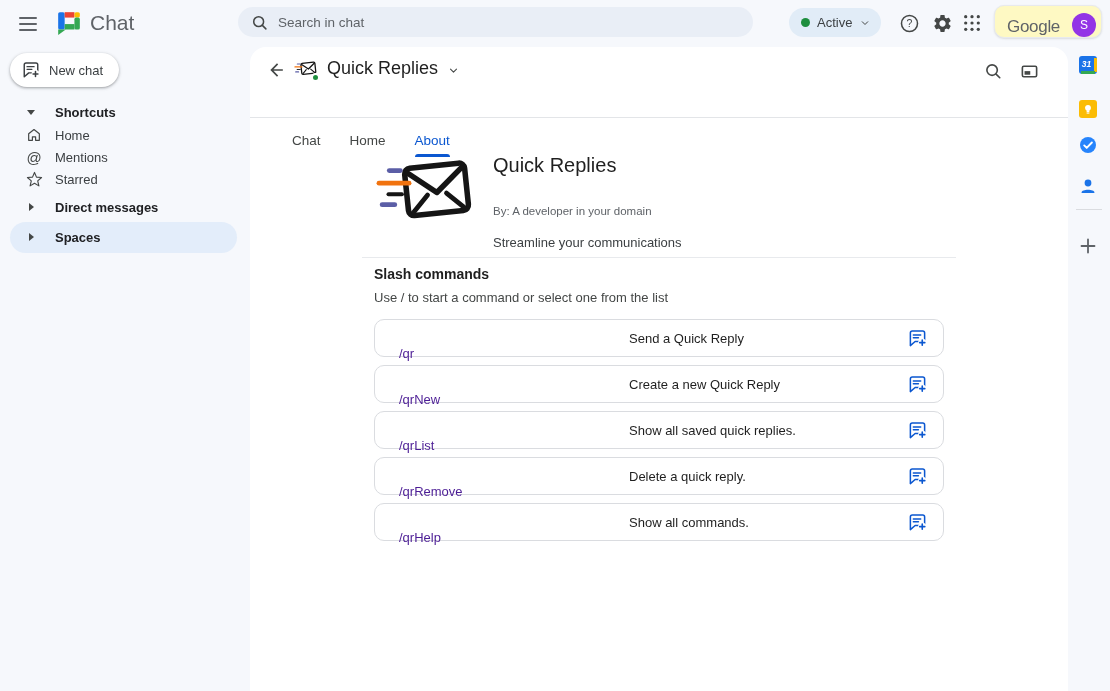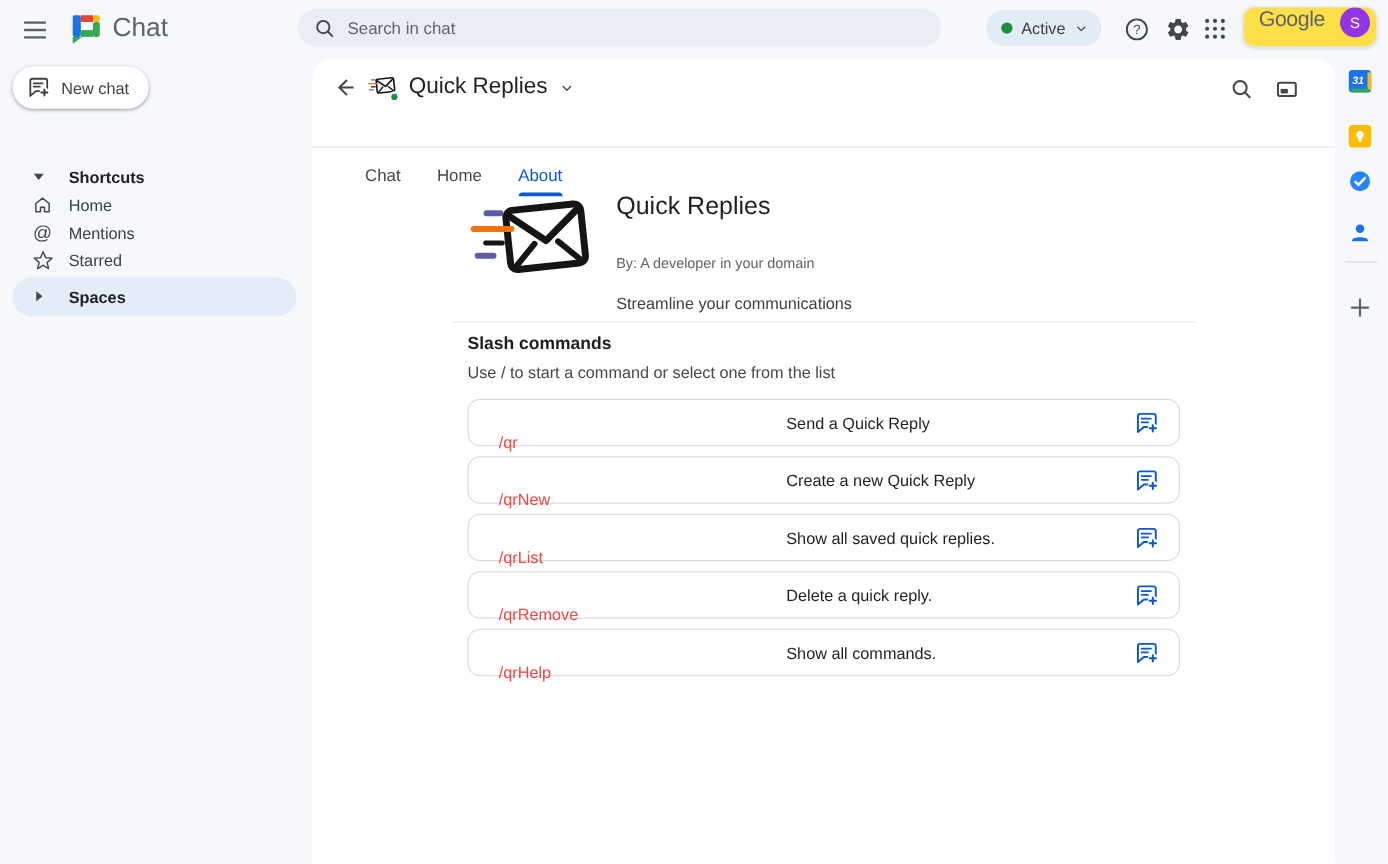--- a/index.html
+++ b/index.html
@@ -12,28 +12,28 @@
   .hamburger { position:absolute; left:16px; top:12px; width:24px; height:24px; display:flex; align-items:center; justify-content:center; cursor:pointer; }
   .product-logo { position:absolute; left:56px; top:10px; width:26px; height:26px; }
   .product-name { position:absolute; left:90px; top:11px; font-size:21px; color:#5f6368; }
   .searchbar { position:absolute; left:238px; top:7px; width:515px; height:30px; background:#e9eef6; border-radius:15px; display:flex; align-items:center; padding-left:13px; }
   .searchbar input { border:none; outline:none; background:transparent; font-size:13.5px; color:#1f1f1f; margin-left:10px; width:420px; font-family:inherit; }
   .searchbar input::placeholder { color:#5f6368; opacity:1; }
   .status-pill { position:absolute; left:789px; top:8px; height:29px; padding:0 10px 0 12px; background:#e1ecf7; border-radius:15px; display:flex; align-items:center; gap:7px; cursor:pointer; }
   .status-dot { width:9px; height:9px; border-radius:50%; background:#1e8e3e; }
   .status-label { font-size:13px; color:#3c4043; }
   .tb-icon { position:absolute; top:11px; width:24px; height:24px; display:flex; align-items:center; justify-content:center; color:#444746; cursor:pointer; }
-  .profile-chip { position:absolute; left:994px; top:5px; width:108px; height:33px; background:#fde047; border:1px solid #e8eaed; box-shadow:0 1px 2px rgba(60,64,67,.15); border-radius:10px; display:flex; align-items:flex-start; justify-content:space-between; padding:0 5px 0 12px; cursor:pointer; }
+  .profile-chip { position:absolute; left:994px; top:5px; width:108px; height:33px; background:#fef9c3; border:1px solid #e8eaed; box-shadow:0 1px 2px rgba(60,64,67,.15); border-radius:10px; display:flex; align-items:flex-end; justify-content:space-between; padding:0 5px 0 12px; cursor:pointer; }
   .brand-text { font-size:17px; color:#5f6368; letter-spacing:-.3px; }
   .avatar-circle { width:24px; height:24px; border-radius:50%; background:#9334e6; color:#fff; font-size:12px; display:flex; align-items:center; justify-content:center; }
 
   
   .newchat-btn { position:absolute; left:10px; top:53px; height:34px; padding:0 16px 0 12px; background:#fff; border-radius:17px; box-shadow:0 1px 2px rgba(60,64,67,.3),0 1px 3px 1px rgba(60,64,67,.15); display:flex; align-items:center; gap:9px; cursor:pointer; }
   .newchat-btn .label { font-size:13px; color:#3c4043; font-weight:500; }
-  .side-row { position:absolute; left:0; width:248px; height:24px; display:flex; align-items:center; cursor:pointer;margin-top:29px; }
+  .side-row { position:absolute; left:0; width:248px; height:24px; display:flex; align-items:center; cursor:pointer; }
   .side-caret { position:absolute; left:27px; }
   .caret-down { width:0; height:0; border-left:4.5px solid transparent; border-right:4.5px solid transparent; border-top:5.5px solid #444746; }
   .caret-right { width:0; height:0; border-top:4.5px solid transparent; border-bottom:4.5px solid transparent; border-left:5.5px solid #444746; }
   .side-ico { position:absolute; left:25px; width:18px; height:18px; color:#444746; display:flex; align-items:center; justify-content:center; }
   .side-label { position:absolute; left:55px; font-size:13px; color:#3c4043; font-weight:500; }
   .side-label.bold { font-weight:700; color:#202124; }
   .spaces-pill { position:absolute; left:10px; top:222px; width:227px; height:31px; background:#e3edfa; border-radius:16px; cursor:pointer; }
   .spaces-pill .side-caret { left:19px; top:11px; }
   .spaces-pill .side-label { left:45px; top:8px; }
 
@@ -53,21 +53,21 @@
 
   .app-logo { position:absolute; left:125px; top:100px; width:103px; height:82px; }
   .app-name { position:absolute; left:243px; top:107px; font-size:20px; color:#1f1f1f; }
   .app-tagline { position:absolute; left:243px; top:140px; font-size:13px; color:#3c4043;margin-top:48px; }
   .app-byline { position:absolute; left:243px; top:158px; font-size:11.5px; color:#5f6368; }
   .section-divider { position:absolute; left:112px; width:594px; top:210px; height:1px; background:#e8eaed; }
   .sc-title { position:absolute; left:124px; top:219px; font-size:14px; font-weight:700; color:#1f1f1f; }
   .sc-sub { position:absolute; left:124px; top:243px; font-size:13px; color:#444746; }
 
   .cmd-card { position:absolute; left:124px; width:570px; height:38px; border:1px solid #dadce0; border-radius:10px; background:#fff; display:flex; align-items:center; cursor:pointer; }
-  .cmd-name { position:absolute; left:24px; font-size:13px; color:#ef4444;margin-top:31px; }
+  .cmd-name { position:absolute; left:24px; font-size:13px; color:#4c1d95;margin-top:31px; }
   .cmd-desc { position:absolute; left:254px; font-size:13px; color:#1f1f1f; }
   .cmd-ico { position:absolute; right:16px; width:19px; height:19px; color:#0b57d0; display:flex; align-items:center; justify-content:center; }
 
   
   .rail { position:absolute; left:1068px; top:0; width:42px; height:691px; }
   .rail-ico { position:absolute; left:11px; width:20px; height:20px; cursor:pointer; }
   .cal-icon { width:18px; height:18px; border-radius:3px; background:#1a73e8; position:relative; overflow:hidden; }
   .cal-y { position:absolute; right:0; top:2px; bottom:2px; width:3px; background:#fbbc04; }
   .cal-g { position:absolute; bottom:0; left:2px; right:2px; height:3px; background:#34a853; }
   .cal-num { position:absolute; left:0; top:0; right:3px; bottom:3px; display:flex; align-items:center; justify-content:center; color:#fff; font-size:8.5px; font-weight:bold;font-style:italic; }

